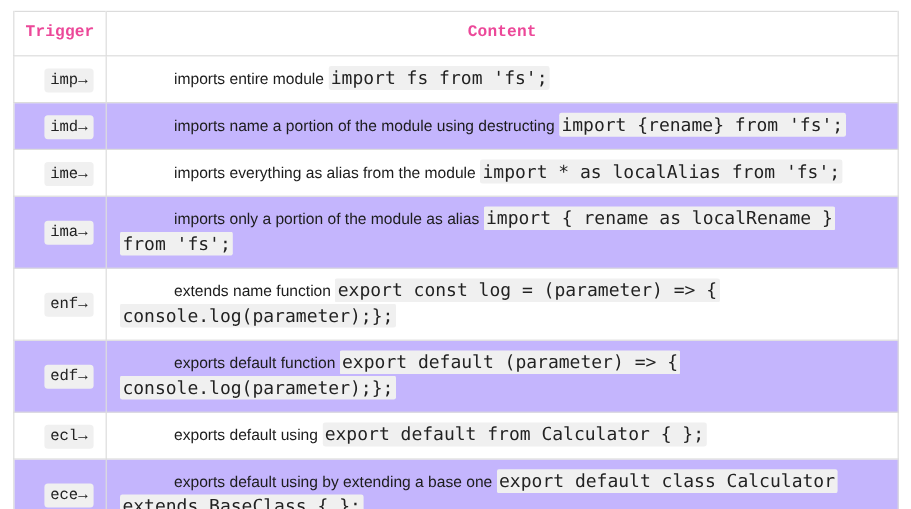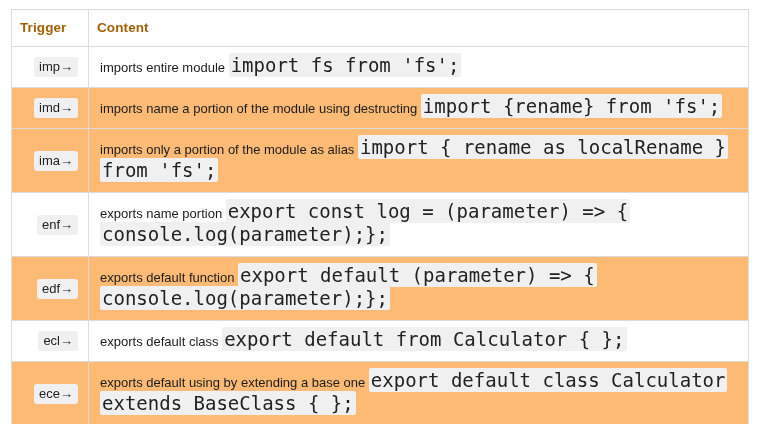--- a/index.html
+++ b/index.html
@@ -34,69 +34,71 @@
 
   table.snippets col.col-trigger { width: 77px; }
   table.snippets col.col-content { width: 660px; }
 
   table.snippets thead th {
     border: 1px solid #dcdcdc;
     border-top: none;
     background: #ffffff;
     font-size: 13.5px;
     font-weight: bold;
-    color: #a16207;
-    text-align: left;
+    color: #ec4899;
+    text-align: center;
     padding: 10px 8px 11px 8px;
     vertical-align: middle;
     letter-spacing: 0.1px;
+    font-family: Liberation Mono, monospace;
   }
 
   table.snippets tbody td {
     border: 1px solid #dcdcdc;
     vertical-align: middle;
     font-size: 13px;
     line-height: 20px;
     color: #1c1c1c;
   }
 
   table.snippets tbody tr.row-odd td { background: #ffffff; }
-  table.snippets tbody tr.row-even td { background: #fdba74; }
+  table.snippets tbody tr.row-even td { background: #c4b5fd; }
 
   td.trigger-cell {
     text-align: right;
     padding: 8px 10px 8px 6px;
     white-space: nowrap;
   }
 
   td.content-cell {
     text-align: left;
     padding: 8px 10px 9px 11px;
   }
 
   .kbd {
-    font-family: Liberation Sans, sans-serif;
+    font-family: Liberation Mono, monospace;
     font-size: 13px;
     background: #f0f0f0;
     border-radius: 3px;
     padding: 2px 5px 3px 5px;
     color: #222222;
     white-space: nowrap;
     letter-spacing: 0px;
   }
 
   .desc {
     font-family: "Liberation Sans", sans-serif;
     font-size: 13px;
     color: #1c1c1c;
+    margin-left: 45px;
   }
 
   .code {
     font-family: "DejaVu Sans Mono", "Liberation Mono", monospace;
-    font-size: 19px;
+    font-size: 15px;
     background: #f0f0f0;
     color: #222222;
     border-radius: 2px;
     padding: 1px 2px;
     box-decoration-break: clone;
     -webkit-box-decoration-break: clone;
     line-height: 20px;
   }
 </style>
 </head>
@@ -116,35 +118,39 @@
     </thead>
     <tbody id="table-body">
         <tr class="row-odd">
           <td class="trigger-cell"><span class="kbd">imp→</span></td>
           <td class="content-cell"><span class="desc">imports entire module </span><span class="code">import fs from 'fs';</span></td>
         </tr>
         <tr class="row-even">
           <td class="trigger-cell"><span class="kbd">imd→</span></td>
           <td class="content-cell"><span class="desc">imports name a portion of the module using destructing </span><span class="code">import {rename} from 'fs';</span></td>
         </tr>
+        <tr class="row-odd">
+          <td class="trigger-cell"><span class="kbd">ime→</span></td>
+          <td class="content-cell"><span class="desc">imports everything as alias from the module </span><span class="code">import * as localAlias from 'fs';</span></td>
+        </tr>
         <tr class="row-even">
           <td class="trigger-cell"><span class="kbd">ima→</span></td>
           <td class="content-cell"><span class="desc">imports only a portion of the module as alias </span><span class="code">import { rename as localRename } from 'fs';</span></td>
         </tr>
         <tr class="row-odd">
           <td class="trigger-cell"><span class="kbd">enf→</span></td>
-          <td class="content-cell"><span class="desc">exports name portion </span><span class="code">export const log = (parameter) =&gt; { console.log(parameter);};</span></td>
+          <td class="content-cell"><span class="desc">extends name function </span><span class="code">export const log = (parameter) =&gt; { console.log(parameter);};</span></td>
         </tr>
         <tr class="row-even">
           <td class="trigger-cell"><span class="kbd">edf→</span></td>
           <td class="content-cell"><span class="desc">exports default function </span><span class="code">export default (parameter) =&gt; { console.log(parameter);};</span></td>
         </tr>
         <tr class="row-odd">
           <td class="trigger-cell"><span class="kbd">ecl→</span></td>
-          <td class="content-cell"><span class="desc">exports default class </span><span class="code">export default from Calculator { };</span></td>
+          <td class="content-cell"><span class="desc">exports default using </span><span class="code">export default from Calculator { };</span></td>
         </tr>
         <tr class="row-even">
           <td class="trigger-cell"><span class="kbd">ece→</span></td>
           <td class="content-cell"><span class="desc">exports default using by extending a base one </span><span class="code">export default class Calculator extends BaseClass { };</span></td>
         </tr>
       </tbody>
   </table>
 </div>
 
 </body></html>

